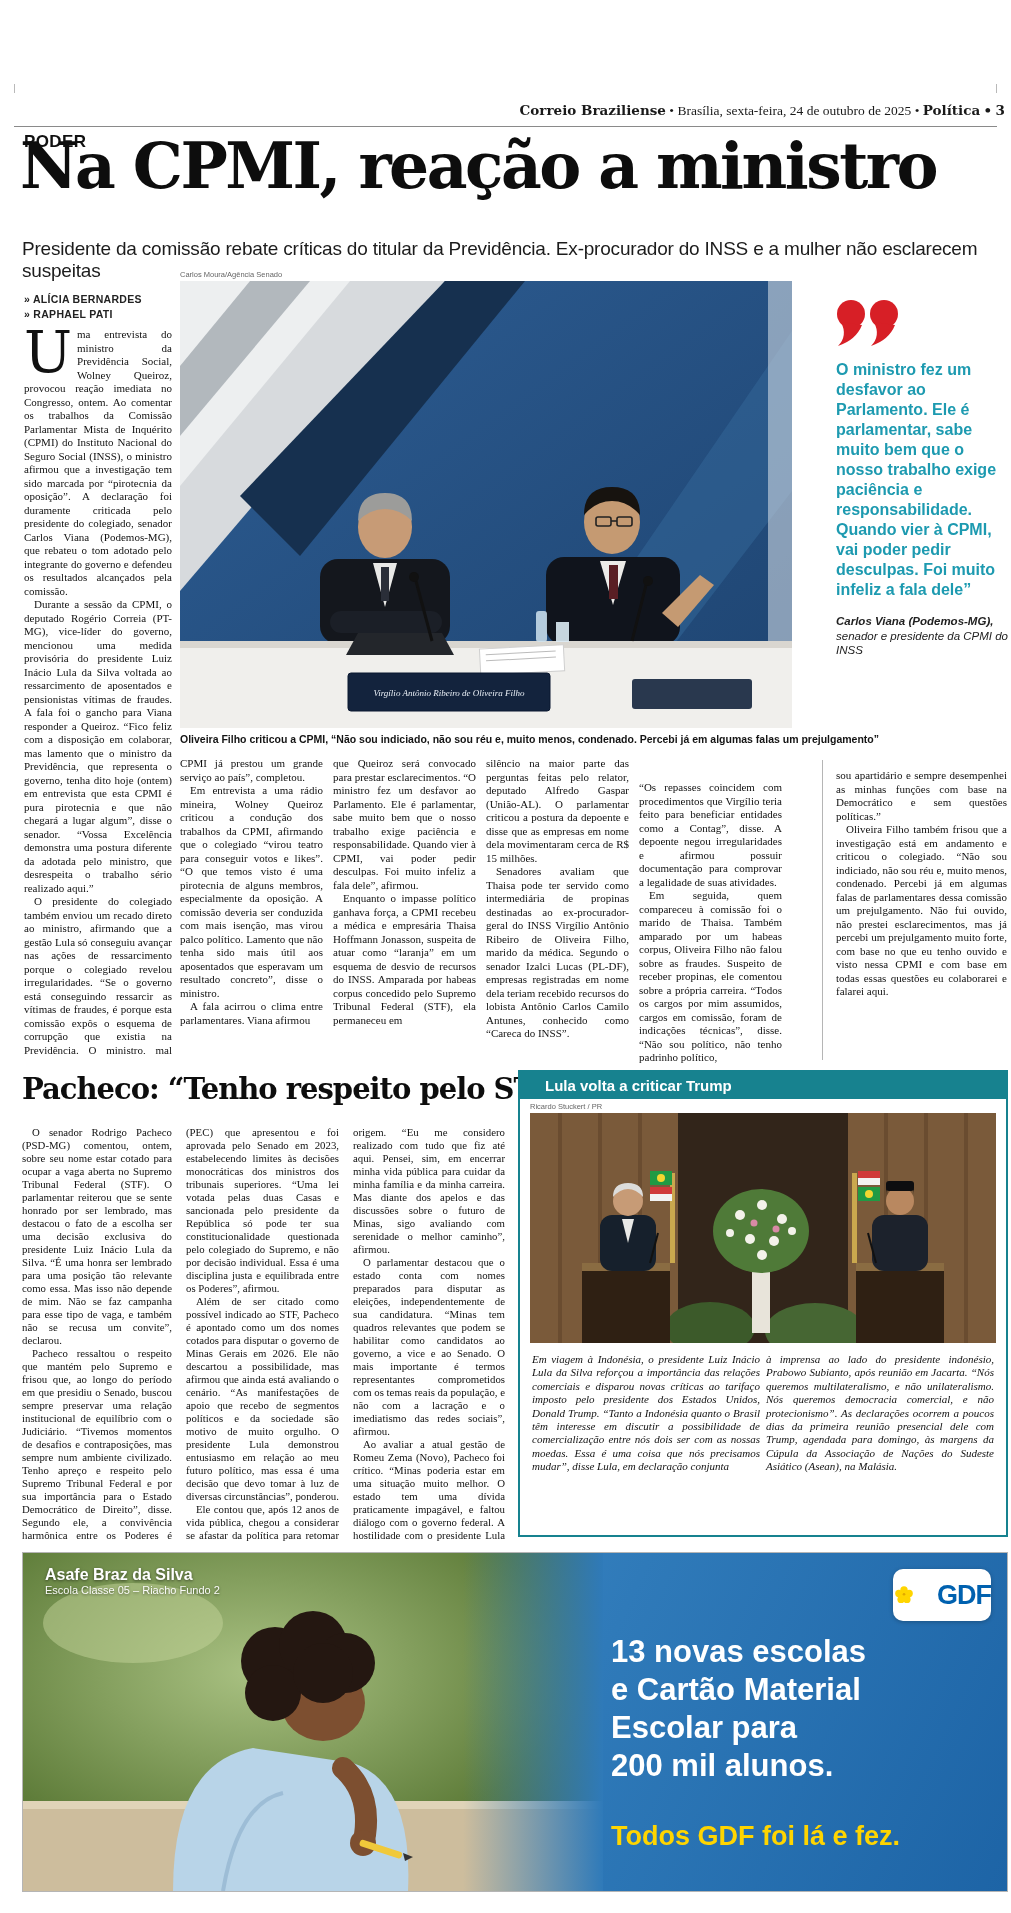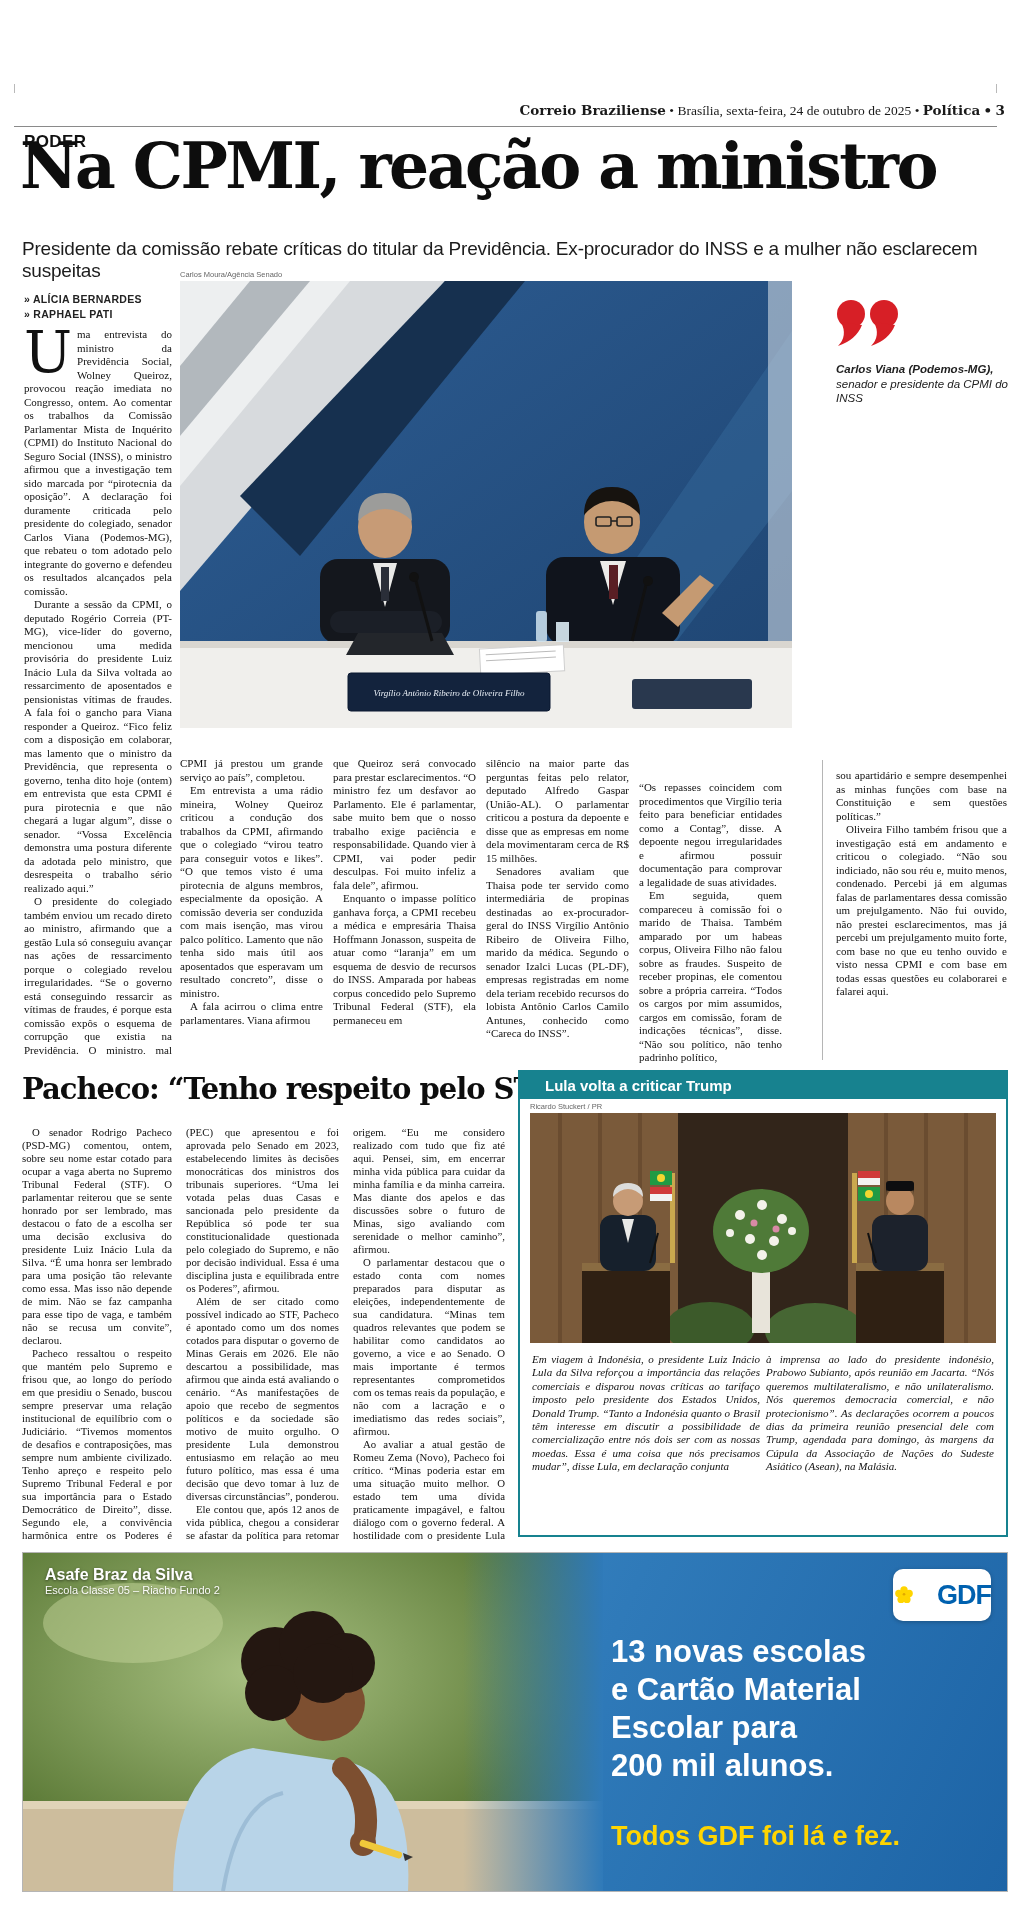--- a/index.html
+++ b/index.html
@@ -161,30 +161,32 @@
     <line x1="252" y1="360" x2="236" y2="300" stroke="#111" stroke-width="3"></line>
     <circle cx="234" cy="296" r="5" fill="#111"></circle>
     <line x1="452" y1="360" x2="466" y2="304" stroke="#111" stroke-width="3"></line>
     <circle cx="468" cy="300" r="5" fill="#111"></circle>
     <rect x="356" y="330" width="11" height="31" rx="3" fill="#cfe3ef" opacity="0.85"></rect>
     <rect x="376" y="341" width="13" height="20" fill="#dcebf4" opacity="0.9"></rect>
     <rect x="168" y="392" width="202" height="38" rx="3" fill="#13233d" stroke="#0b1830"></rect>
     <text x="269" y="415" text-anchor="middle" font-size="9" font-style="italic" fill="#e8eef5" font-family="Liberation Serif, serif">Virgílio Antônio Ribeiro de Oliveira Filho</text>
     <rect x="452" y="398" width="120" height="30" rx="3" fill="#13233d" opacity="0.9"></rect>
   </svg>
+  <div class="main-caption">Oliveira Filho criticou a CPMI, “Não sou indiciado, não sou réu e, muito menos, condenado. Percebi já em algumas falas um prejulgamento”</div>
 
   <div class="quote-block">
     <svg class="quote-icon" viewBox="0 0 66 48">
       <g fill="#d71f26">
         <circle cx="15" cy="14" r="14"></circle>
         <path d="M5,22 Q12,36 2,46 Q20,40 26,25 Z"></path>
         <circle cx="48" cy="14" r="14"></circle>
         <path d="M38,22 Q45,36 35,46 Q53,40 59,25 Z"></path>
       </g>
     </svg>
+    <div class="quote-text">O ministro fez um desfavor ao Parlamento. Ele é parlamentar, sabe muito bem que o nosso trabalho exige paciência e responsabilidade. Quando vier à CPMI, vai poder pedir desculpas. Foi muito infeliz a fala dele”</div>
     <div class="quote-author">
       <span class="qa-b">Carlos Viana (Podemos-MG),</span>
       <span>senador e presidente da CPMI do INSS</span>
     </div>
   </div>
 
   <div class="rail-rule"></div>
 
   <div class="ucol ucol2 serifcol">
     <p>CPMI já prestou um grande serviço ao país”, completou.</p>
@@ -197,21 +199,21 @@
   </div>
   <div class="ucol ucol4 serifcol">
     <p>silêncio na maior parte das perguntas feitas pelo relator, deputado Alfredo Gaspar (União-AL). O parlamentar criticou a postura da depoente e disse que as empresas em nome dela movimentaram cerca de R$ 15 milhões.</p>
     <p class="ind">Senadores avaliam que Thaisa pode ter servido como intermediária de propinas destinadas ao ex-procurador-geral do INSS Virgílio Antônio Ribeiro de Oliveira Filho, marido da médica. Segundo o senador Izalci Lucas (PL-DF), empresas registradas em nome dela teriam recebido recursos do lobista Antônio Carlos Camilo Antunes, conhecido como “Careca do INSS”.</p>
   </div>
   <div class="ucol ucol5 serifcol">
     <p>“Os repasses coincidem com procedimentos que Virgílio teria feito para beneficiar entidades como a Contag”, disse. A depoente negou irregularidades e afirmou possuir documentação para comprovar a legalidade de suas atividades.</p>
     <p class="ind">Em seguida, quem compareceu à comissão foi o marido de Thaisa. Também amparado por um habeas corpus, Oliveira Filho não falou sobre as fraudes. Suspeito de receber propinas, ele comentou sobre a própria carreira. “Todos os cargos por mim assumidos, cargos em comissão, foram de indicações técnicas”, disse. “Não sou político, não tenho padrinho político,</p>
   </div>
   <div class="railcont serifcol">
-    <p>sou apartidário e sempre desempenhei as minhas funções com base na Constituição e sem questões políticas.”</p>
+    <p>sou apartidário e sempre desempenhei as minhas funções com base na Democrático e sem questões políticas.”</p>
     <p class="ind">Oliveira Filho também frisou que a investigação está em andamento e criticou o colegiado. “Não sou indiciado, não sou réu e, muito menos, condenado. Percebi já em algumas falas de parlamentares dessa comissão um prejulgamento. Não fui ouvido, não prestei esclarecimentos, mas já percebi um prejulgamento muito forte, com base no que eu tenho ouvido e visto nessa CPMI e com base em todas essas questões eu colaborarei e falarei aqui.</p>
   </div>
 
   <h2 class="pac-headline" style="margin:0;">Pacheco: “Tenho respeito pelo STF”</h2>
   <div class="pcol pcol1 serifcol">
     <p class="ind">O senador Rodrigo Pacheco (PSD-MG) comentou, ontem, sobre seu nome estar cotado para ocupar a vaga aberta no Supremo Tribunal Federal (STF). O parlamentar reiterou que se sente honrado por ser lembrado, mas destacou o fato de a escolha ser uma decisão exclusiva do presidente Luiz Inácio Lula da Silva. “É uma honra ser lembrado para uma posição tão relevante como essa. Mas isso não depende de mim. Não se faz campanha para esse tipo de vaga, e também não se recusa um convite”, declarou.</p>
     <p class="ind">Pacheco ressaltou o respeito que mantém pelo Supremo e frisou que, ao longo do período em que presidiu o Senado, buscou sempre preservar uma relação institucional de equilíbrio com o Judiciário. “Tivemos momentos de desafios e contraposições, mas sempre num ambiente civilizado. Tenho apreço e respeito pelo Supremo Tribunal Federal e por sua importância para o Estado Democrático de Direito”, disse. Segundo ele, a convivência harmônica entre os Poderes é fundamental para a estabilidade política do país.</p>
 
   </div>
   <div class="pcol pcol2 serifcol">

